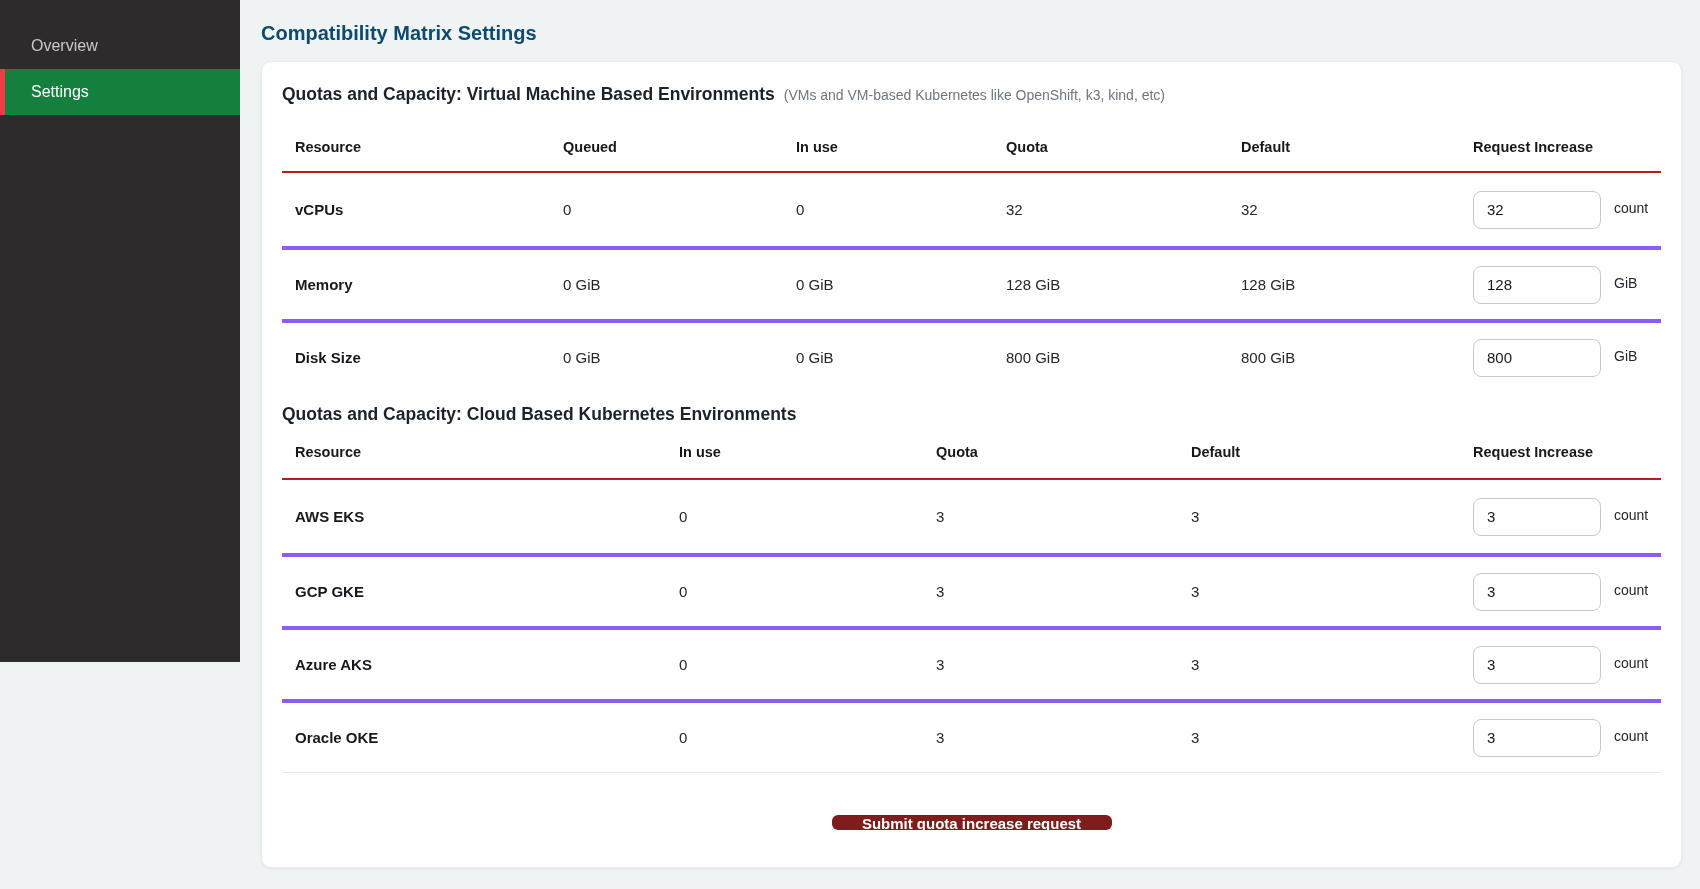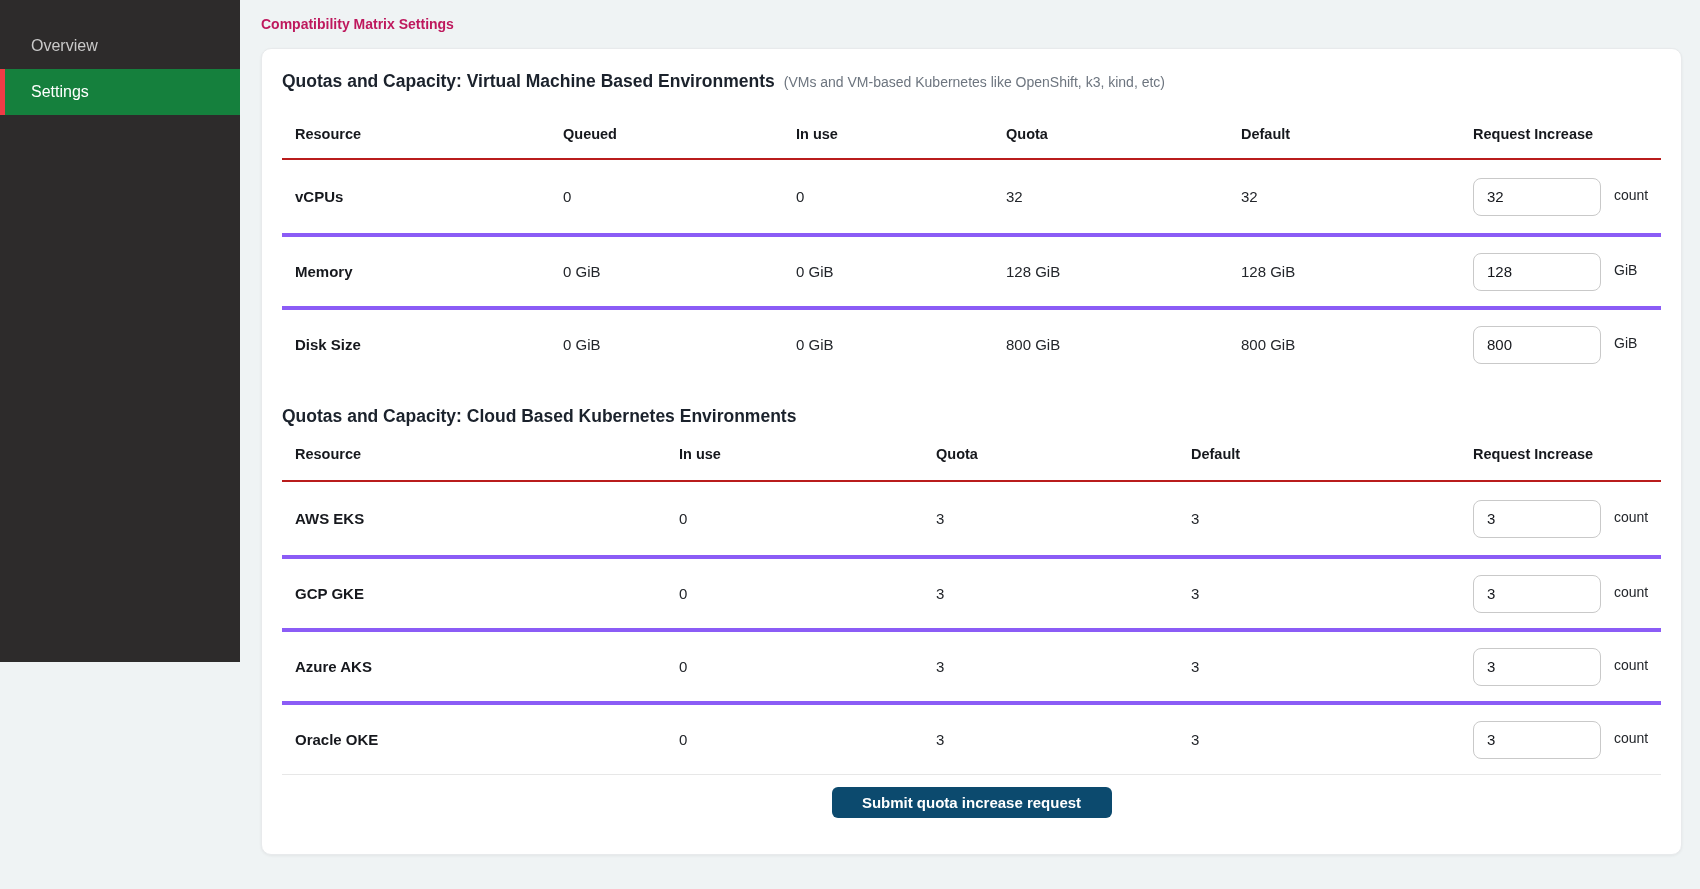--- a/index.html
+++ b/index.html
@@ -28,36 +28,36 @@
   }
   .nav-item.active {
     background:#15803d;
     color:#ffffff;
     border-left-color:#ef3b46;
   }
 
   
   .main { flex:1; padding:16px 18px 0 21px; }
   .page-title {
-    font-size:14px; font-weight:700; color:#be185d;
-    margin:0 0 16px;
+    font-size:20px; font-weight:700; color:#0c4a6e;
+    margin:6px 0 16px;
   }
   .card {
     background:#ffffff;
     border:1px solid #e8eaec;
     border-radius:10px;
     box-shadow:0 1px 3px rgba(0,0,0,.06);
     padding:22px 20px 20px;
     height:807px;
   }
 
   .sec-head { display:flex; align-items:center; gap:9px; }
   .sec-title { font-size:17.5px; font-weight:700; color:#1b222c; }
   .sec-sub { font-size:14px; color:#6d757f; }
-  .sec2 { margin-top:27px; }
+  .sec2 { margin-top:12px; }
 
   .thead {
     display:grid; align-items:end;
     height:68px; padding-bottom:16px; padding-left:13px;
     border-bottom:2px solid #b91c1c;
   }
   .thead.short { height:55px; padding-bottom:18px; }
   .thead span { font-size:14.5px; font-weight:700; color:#16181d; }
 
   .t1 { grid-template-columns:268px 233px 210px 235px 232px 1fr; }
@@ -80,23 +80,23 @@
     font-family:inherit;
     background:#fff;
   }
   .unit { font-size:14px; color:#23262b; position:relative; top:-2px; }
 
   .footer {
     border-top:1px solid #e7e7e7;
     display:flex; justify-content:center;
   }
   .submit-btn {
-    margin-top:12px;
-    width:280px; height:31px;
-    background:#0c4a6e; color:#ffffff;
+    margin-top:42px;
+    width:280px; height:15px;
+    background:#7f1d1d; color:#ffffff;
     font-family:inherit; font-size:15px; font-weight:700;
     border:none; border-radius:6px;
     cursor:pointer;
   }
 </style>
 </head>
 <body>
 
 <aside class="sidebar">
   <div class="nav-item">

